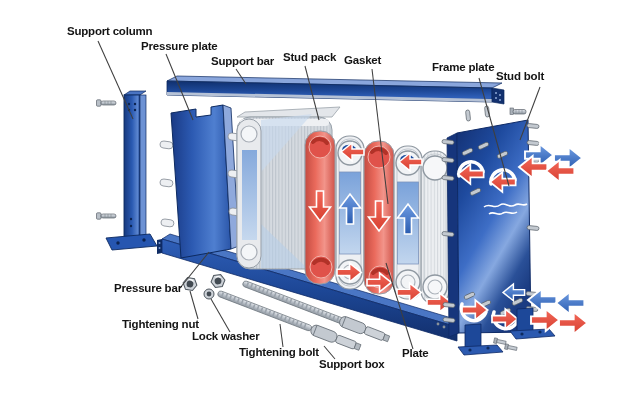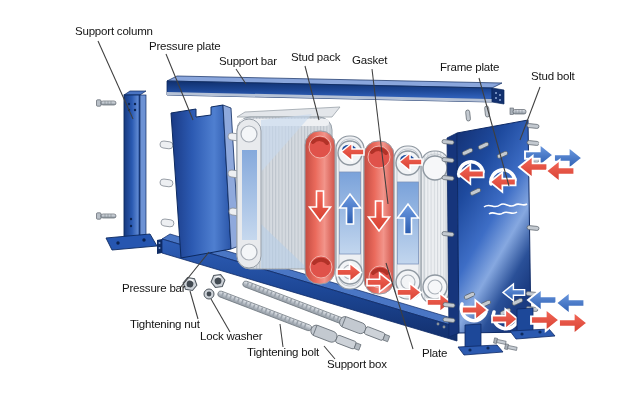--- a/index.html
+++ b/index.html
@@ -1,20 +1,20 @@
 <!DOCTYPE html>
 <html><head>
 <meta charset="utf-8">
 <style>
   html,body{margin:0;padding:0;background:#fff;}
   .stage{position:relative;width:640px;height:406px;background:#ffffff;overflow:hidden;
          font-family:"Liberation Sans", sans-serif;}
   .stage svg{position:absolute;left:0;top:0;}
-  .lbl{position:absolute;font-weight:400;font-size:11.5px;letter-spacing:-0.2px;color:#141414;
-       white-space:nowrap;line-height:1;margin-left:8px;}
+  .lbl{position:absolute;font-weight:700;font-size:11.5px;letter-spacing:-0.2px;color:#141414;
+       white-space:nowrap;line-height:1;}
 </style>
 </head>
 <body>
 
 <div class="stage">
 
 <svg width="640" height="406" viewBox="0 0 640 406">
   <defs>
     <linearGradient id="gBar" x1="0" y1="0" x2="0" y2="1">
       <stop offset="0" stop-color="#10306e"></stop>
@@ -333,20 +333,20 @@
     <path d="M413,349 L386,263"></path>
   </g>
 </svg>
 
   <div class="lbl" style="left:67px;top:26px">Support column</div>
   <div class="lbl" style="left:141px;top:41px">Pressure plate</div>
   <div class="lbl" style="left:211px;top:56px">Support bar</div>
   <div class="lbl" style="left:283px;top:52px">Stud pack</div>
   <div class="lbl" style="left:344px;top:55px">Gasket</div>
   <div class="lbl" style="left:432px;top:62px">Frame plate</div>
-  <div class="lbl" style="left:523px;top:71px">Stud bolt</div>
+  <div class="lbl" style="left:496px;top:71px">Stud bolt</div>
   <div class="lbl" style="left:114px;top:283px">Pressure bar</div>
   <div class="lbl" style="left:122px;top:319px">Tightening nut</div>
   <div class="lbl" style="left:192px;top:331px">Lock washer</div>
   <div class="lbl" style="left:239px;top:347px">Tightening bolt</div>
   <div class="lbl" style="left:319px;top:359px">Support box</div>
-  <div class="lbl" style="left:414px;top:348px">Plate</div>
+  <div class="lbl" style="left:402px;top:348px">Plate</div>
 </div>
 
 </body></html>

